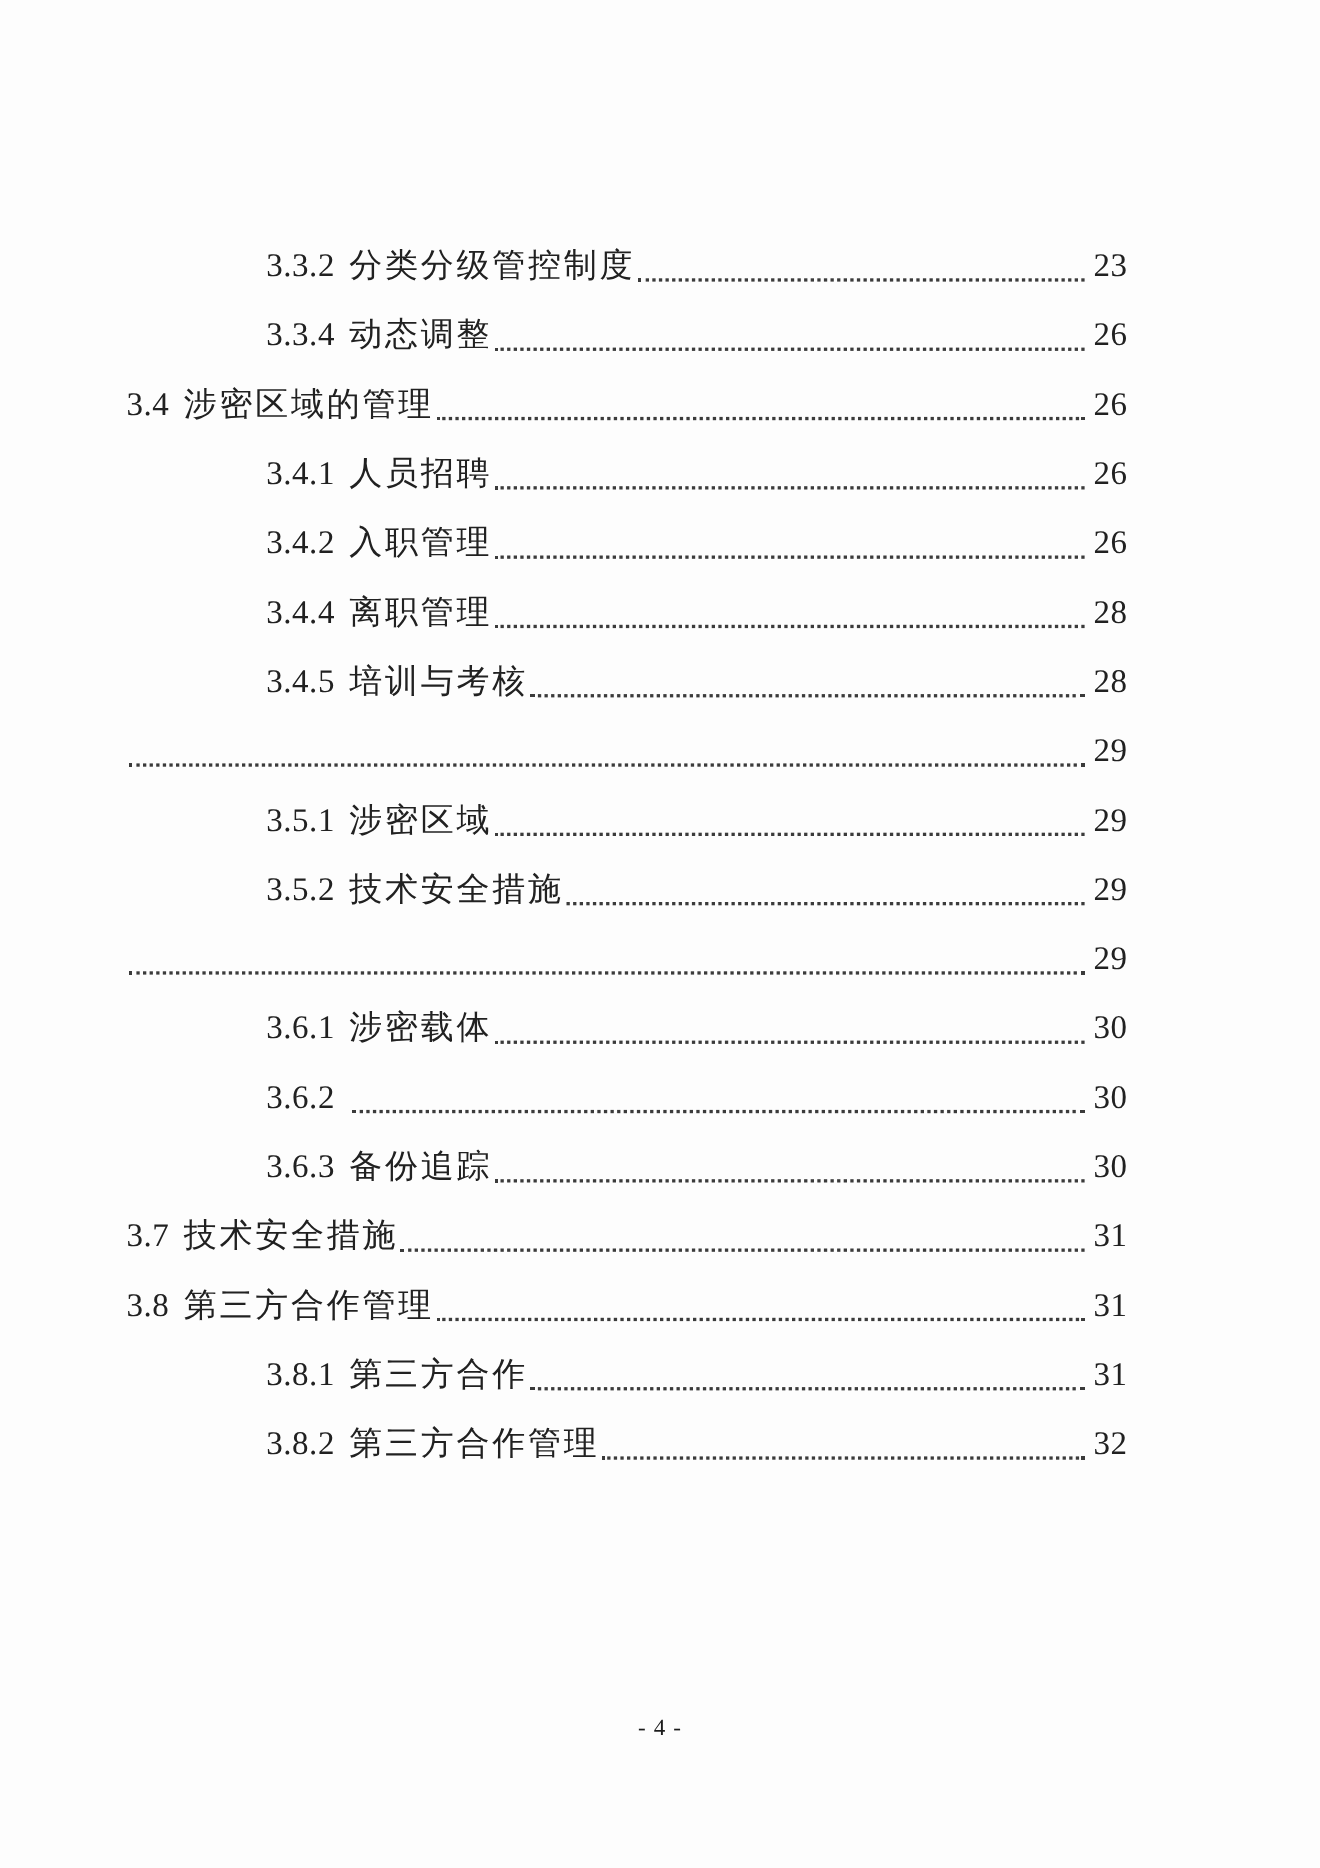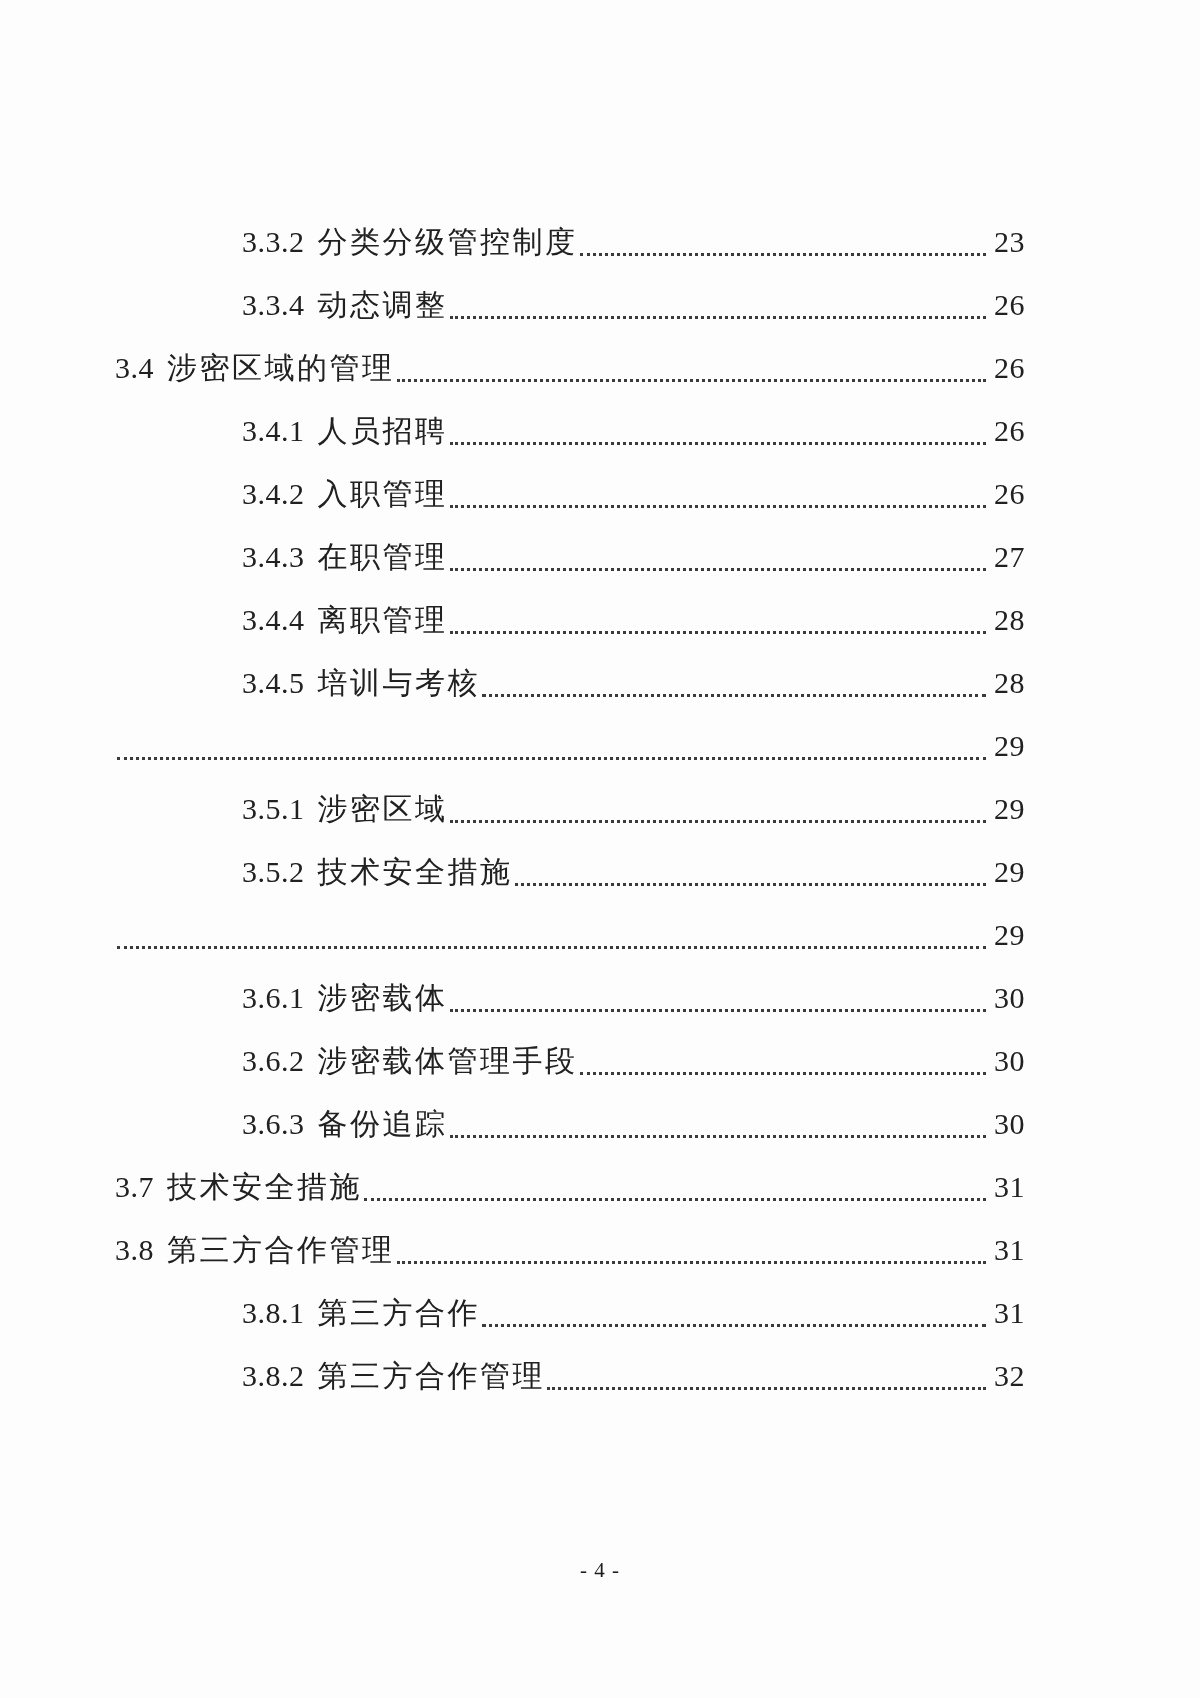--- a/index.html
+++ b/index.html
@@ -110,28 +110,20 @@
       <div class="toc-row level-3">
     <span class="toc-label">
       <span class="toc-number">3.4.2</span>
       <span class="toc-title">入职管理</span>
     </span>
     <span class="toc-leader"></span>
     <span class="toc-page">26</span>
   </div>
       <div class="toc-row level-3">
     <span class="toc-label">
-      <span class="toc-number">3.4.3</span>
-      <span class="toc-title">在职管理</span>
-    </span>
-    <span class="toc-leader"></span>
-    <span class="toc-page">27</span>
-  </div>
-      <div class="toc-row level-3">
-    <span class="toc-label">
       <span class="toc-number">3.4.4</span>
       <span class="toc-title">离职管理</span>
     </span>
     <span class="toc-leader"></span>
     <span class="toc-page">28</span>
   </div>
       <div class="toc-row level-3">
     <span class="toc-label">
       <span class="toc-number">3.4.5</span>
       <span class="toc-title">培训与考核</span>
@@ -167,21 +159,20 @@
     <span class="toc-label">
       <span class="toc-number">3.6.1</span>
       <span class="toc-title">涉密载体</span>
     </span>
     <span class="toc-leader"></span>
     <span class="toc-page">30</span>
   </div>
       <div class="toc-row level-3">
     <span class="toc-label">
       <span class="toc-number">3.6.2</span>
-      <span class="toc-title">涉密载体管理手段</span>
     </span>
     <span class="toc-leader"></span>
     <span class="toc-page">30</span>
   </div>
       <div class="toc-row level-3">
     <span class="toc-label">
       <span class="toc-number">3.6.3</span>
       <span class="toc-title">备份追踪</span>
     </span>
     <span class="toc-leader"></span>

